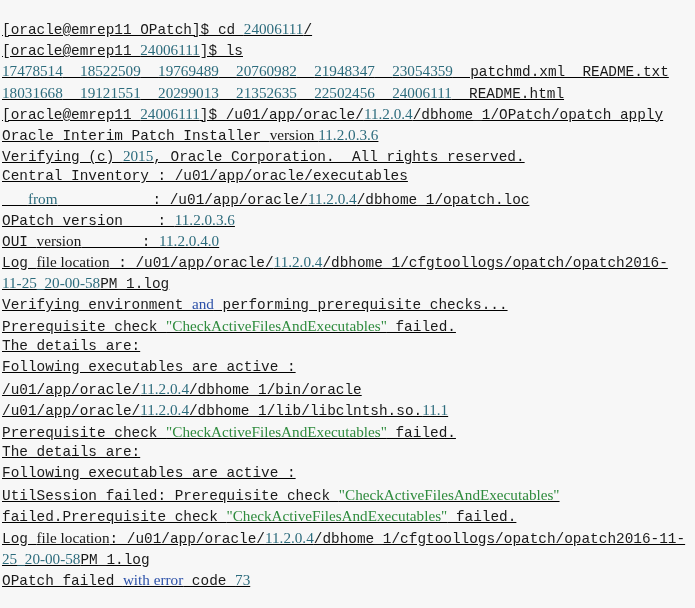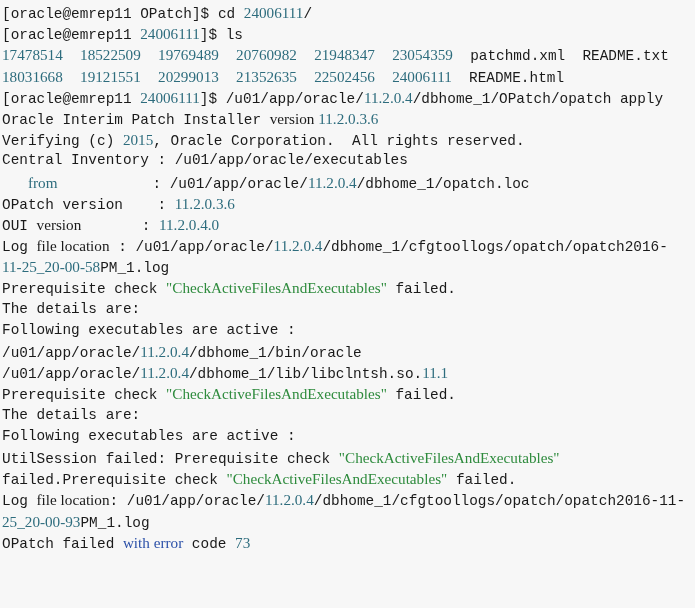--- a/index.html
+++ b/index.html
@@ -11,22 +11,23 @@
   body {
     width: 695px;
     height: 608px;
     overflow: hidden;
     font-family: "Liberation Mono", "DejaVu Sans Mono", monospace;
   }
   #terminal {
     width: 695px;
     height: 608px;
     box-sizing: border-box;
-    padding: 2px 0 0 2px;
+    padding: 18px 0 0 2px;
     background: #f7f7f7;
+    text-decoration: underline;
     -webkit-font-smoothing: antialiased;
   }
   .line {
     height: 21.2px;
     line-height: 21.2px;
     white-space: pre;
     font-family: "Liberation Mono", "DejaVu Sans Mono", monospace;
     font-size: 14.4px;
     color: #1a1a1a;
     letter-spacing: 0px;
@@ -58,26 +59,27 @@
     <div class="line"><span class="t serif c-num">18031668</span><span class="t mono c-default">  </span><span class="t serif c-num">19121551</span><span class="t mono c-default">  </span><span class="t serif c-num">20299013</span><span class="t mono c-default">  </span><span class="t serif c-num">21352635</span><span class="t mono c-default">  </span><span class="t serif c-num">22502456</span><span class="t mono c-default">  </span><span class="t serif c-num">24006111</span><span class="t mono c-default">  README.html</span></div>
     <div class="line"><span class="t mono c-default">[oracle@emrep11 </span><span class="t serif c-num">24006111</span><span class="t mono c-default">]$ /u01/app/oracle/</span><span class="t serif c-num">11.2.0.4</span><span class="t mono c-default">/dbhome_1/OPatch/opatch apply</span></div>
     <div class="line"><span class="t mono c-default">Oracle Interim Patch Installer </span><span class="t serif c-default">version </span><span class="t serif c-num">11.2.0.3.6</span></div>
     <div class="line"><span class="t mono c-default">Verifying (c) </span><span class="t serif c-num">2015</span><span class="t mono c-default">, Oracle Corporation.  All rights reserved.</span></div>
     <div class="line"><span class="t mono c-default">Central Inventory : /u01/app/oracle/executables</span></div>
     <div class="line"><span class="t mono c-default">   </span><span class="t serif c-num">from</span><span class="t mono c-default">           : /u01/app/oracle/</span><span class="t serif c-num">11.2.0.4</span><span class="t mono c-default">/dbhome_1/opatch.loc</span></div>
     <div class="line"><span class="t mono c-default">OPatch version    : </span><span class="t serif c-num">11.2.0.3.6</span></div>
     <div class="line"><span class="t mono c-default">OUI </span><span class="t serif c-default">version</span><span class="t mono c-default">       : </span><span class="t serif c-num">11.2.0.4.0</span></div>
     <div class="line"><span class="t mono c-default">Log </span><span class="t serif c-default">file location</span><span class="t mono c-default"> : /u01/app/oracle/</span><span class="t serif c-num">11.2.0.4</span><span class="t mono c-default">/dbhome_1/cfgtoollogs/opatch/opatch2016-</span></div>
     <div class="line"><span class="t serif c-num">11-25_20-00-58</span><span class="t mono c-default">PM_1.log</span></div>
+    <div class="line"><span class="t mono c-default">Verifying environment </span><span class="t serif c-blue">and</span><span class="t mono c-default"> performing prerequisite checks...</span></div>
     <div class="line"><span class="t mono c-default">Prerequisite check </span><span class="t serif c-green">"CheckActiveFilesAndExecutables"</span><span class="t mono c-default"> failed.</span></div>
     <div class="line"><span class="t mono c-default">The details are:</span></div>
     <div class="line"><span class="t mono c-default">Following executables are active :</span></div>
     <div class="line"><span class="t mono c-default">/u01/app/oracle/</span><span class="t serif c-num">11.2.0.4</span><span class="t mono c-default">/dbhome_1/bin/oracle</span></div>
     <div class="line"><span class="t mono c-default">/u01/app/oracle/</span><span class="t serif c-num">11.2.0.4</span><span class="t mono c-default">/dbhome_1/lib/libclntsh.so.</span><span class="t serif c-num">11.1</span></div>
     <div class="line"><span class="t mono c-default">Prerequisite check </span><span class="t serif c-green">"CheckActiveFilesAndExecutables"</span><span class="t mono c-default"> failed.</span></div>
     <div class="line"><span class="t mono c-default">The details are:</span></div>
     <div class="line"><span class="t mono c-default">Following executables are active :</span></div>
     <div class="line"><span class="t mono c-default">UtilSession failed: Prerequisite check </span><span class="t serif c-green">"CheckActiveFilesAndExecutables"</span></div>
     <div class="line"><span class="t mono c-default">failed.Prerequisite check </span><span class="t serif c-green">"CheckActiveFilesAndExecutables"</span><span class="t mono c-default"> failed.</span></div>
     <div class="line"><span class="t mono c-default">Log </span><span class="t serif c-default">file location</span><span class="t mono c-default">: /u01/app/oracle/</span><span class="t serif c-num">11.2.0.4</span><span class="t mono c-default">/dbhome_1/cfgtoollogs/opatch/opatch2016-11-</span></div>
-    <div class="line"><span class="t serif c-num">25_20-00-93</span><span class="t mono c-default">PM_1.log</span></div>
+    <div class="line"><span class="t serif c-num">25_20-00-58</span><span class="t mono c-default">PM_1.log</span></div>
     <div class="line"><span class="t mono c-default">OPatch failed </span><span class="t serif c-blue">with error</span><span class="t mono c-default"> code </span><span class="t serif c-num">73</span></div>
   </div>
 
 </body></html>

